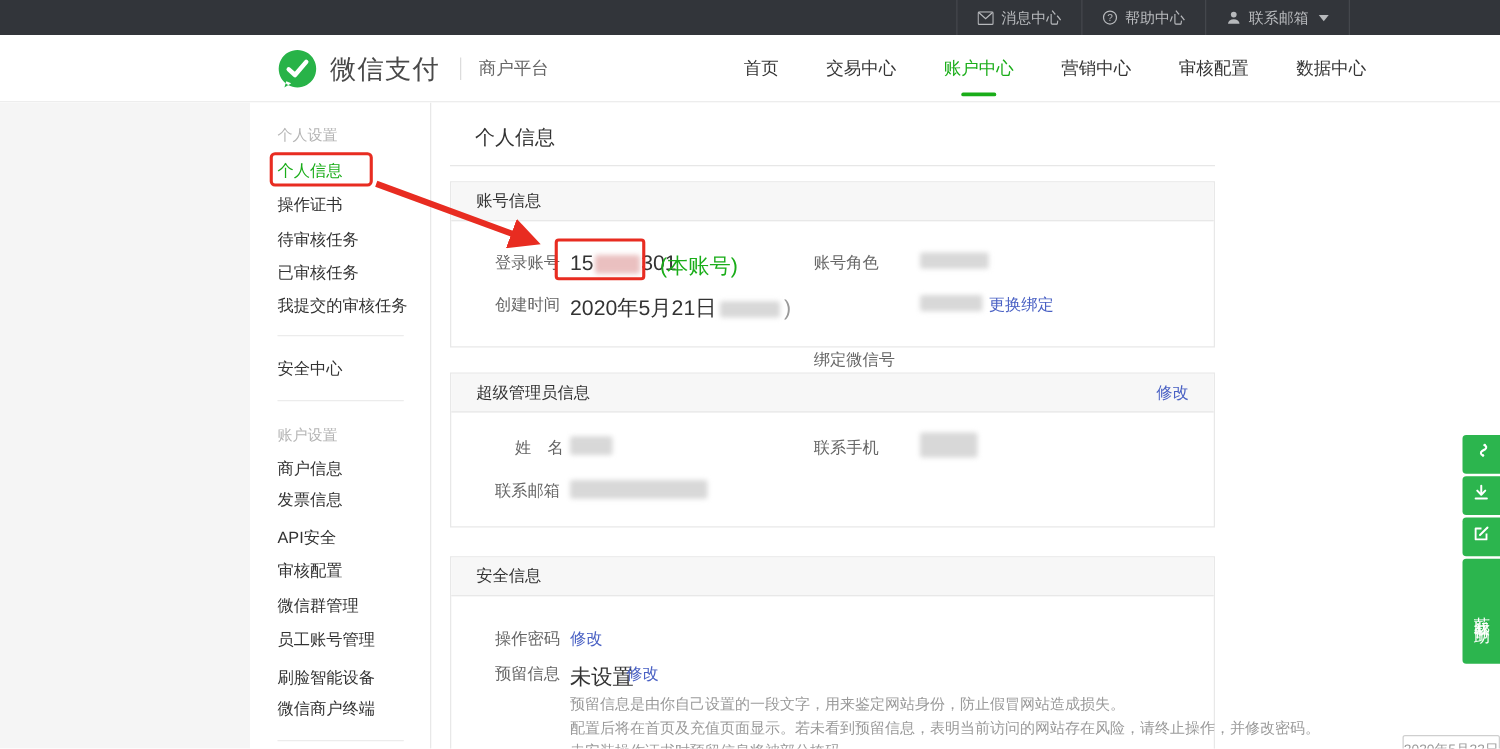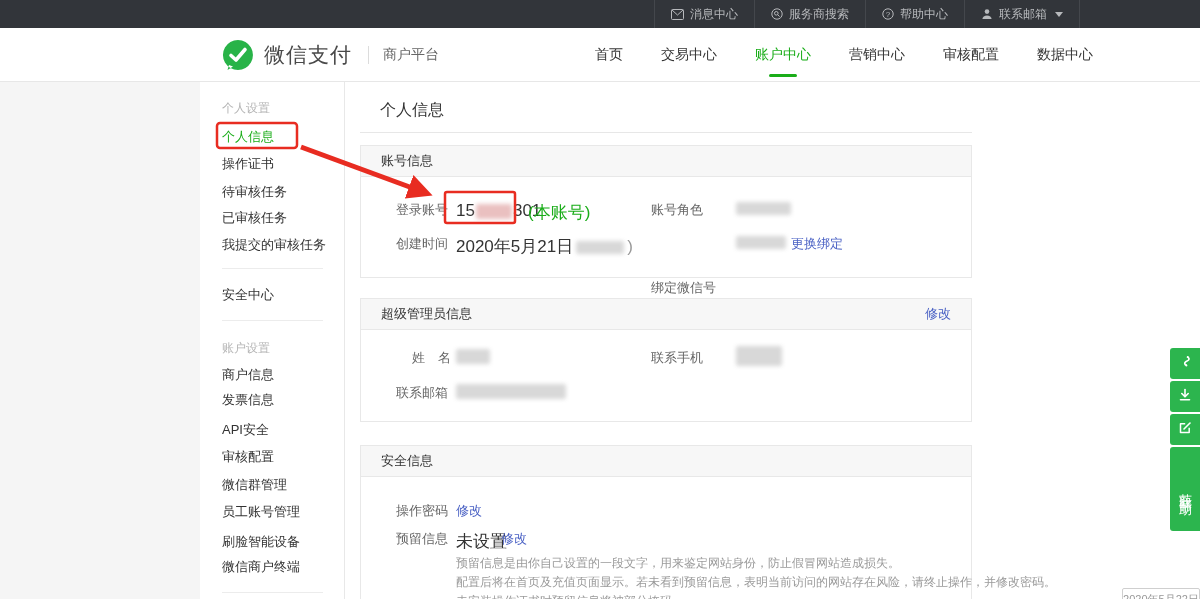--- a/index.html
+++ b/index.html
@@ -85,30 +85,20 @@
 <div class="topbar">
   <div class="topbar-items">
     <div class="topbar-item">
       <span>
         <svg width="13" height="11" viewBox="0 0 13 11">
             <rect x="0.5" y="0.5" width="12" height="10" rx="1" fill="none" stroke="#b7b9bc"></rect>
             <path d="M1 1 L6.5 6 L12 1" fill="none" stroke="#b7b9bc"></path>
           </svg>
       </span>
       <span>消息中心</span>
-    </div>
-    <div class="topbar-item">
-      <span>
-        <svg width="12" height="12" viewBox="0 0 12 12">
-            <circle cx="6" cy="6" r="5.2" fill="none" stroke="#b7b9bc"></circle>
-            <circle cx="5.3" cy="5.3" r="1.8" fill="none" stroke="#b7b9bc"></circle>
-            <line x1="6.6" y1="6.6" x2="8.6" y2="8.6" stroke="#b7b9bc"></line>
-          </svg>
-      </span>
-      <span>服务商搜索</span>
     </div>
     <div class="topbar-item">
       <span>
         <svg width="12" height="12" viewBox="0 0 12 12">
             <circle cx="6" cy="6" r="5.2" fill="none" stroke="#b7b9bc"></circle>
             <text x="6" y="8.8" font-size="8" text-anchor="middle" fill="#b7b9bc" font-family="Liberation Sans, sans-serif">?</text>
           </svg>
       </span>
       <span>帮助中心</span>
     </div>

